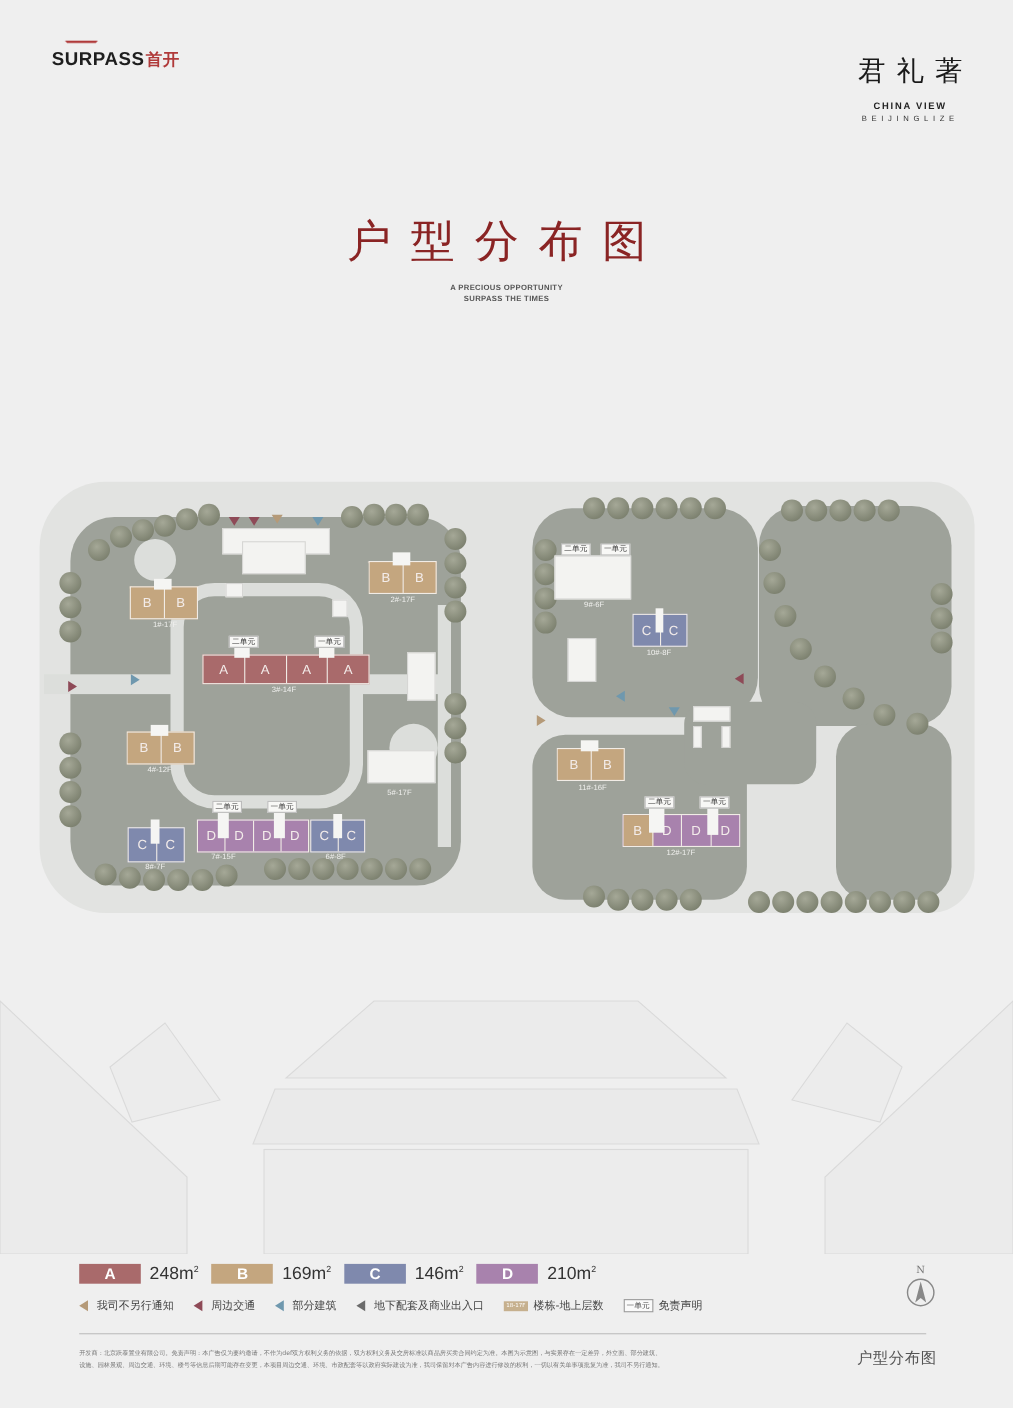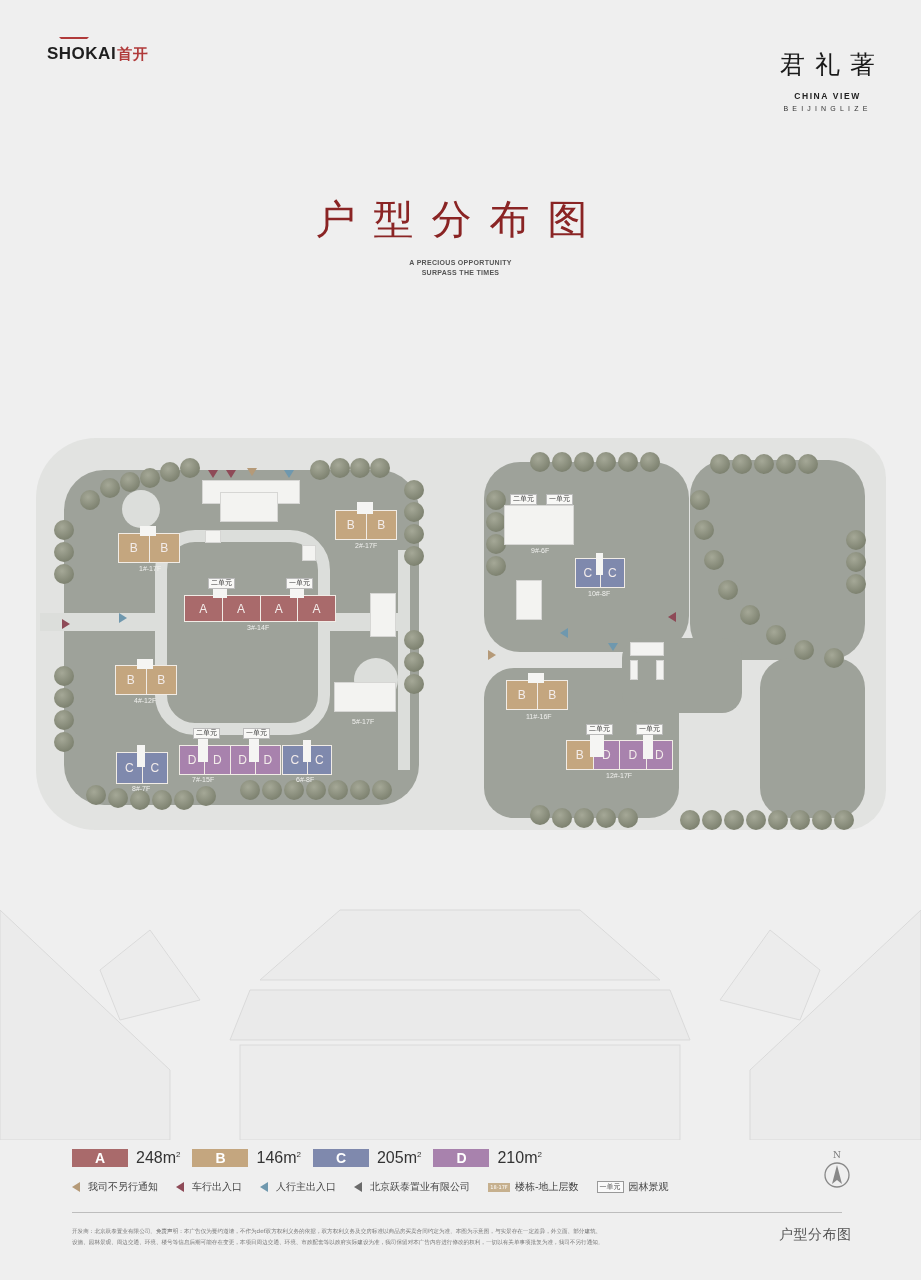--- a/index.html
+++ b/index.html
@@ -46,21 +46,21 @@
   .compass{left:818px;top:1150px;width:38px;height:46px;}
   .hr{left:72px;top:1212px;width:770px;height:1px;background:#bdbdbd;}
   .disclaimer{left:72px;top:1226px;width:640px;font-size:5.6px;line-height:11px;color:#777;}
   .footer-title{left:779px;top:1226px;font-size:14px;color:#555;letter-spacing:0.5px;}
 </style>
 </head>
 <body>
 
 <div class="abs logo">
   <span class="roof"></span>
-  <span>SHOKAI</span><span class="cn">首开</span>
+  <span>SURPASS</span><span class="cn">首开</span>
 </div>
 
 <div class="abs brand">
   <div class="cn">君礼著</div>
   <div class="en1">CHINA VIEW</div>
   <div class="en2">BEIJINGLIZE</div>
 </div>
 
 <div class="abs title">户型分布图</div>
 <div class="abs subtitle">
@@ -289,51 +289,51 @@
     <path d="M921 40 L750 200 L750 270 L921 270 Z" fill="#e8e8e8"></path>
     <path d="M100 100 L150 60 L200 130 L120 150 Z" fill="#ebebeb"></path>
     <path d="M820 100 L770 60 L720 130 L800 150 Z" fill="#ebebeb"></path>
   </g>
 </svg>
 
 <div class="abs legend-row">
   <div class="swatch" style="background:#a96a6b;">A</div>
   <div class="area"><span>248m</span><sup>2</sup></div>
   <div class="swatch" style="background:#c4a67f;">B</div>
+  <div class="area"><span>169m</span><sup>2</sup></div>
+  <div class="swatch" style="background:#7f89ad;">C</div>
   <div class="area"><span>146m</span><sup>2</sup></div>
-  <div class="swatch" style="background:#7f89ad;">C</div>
-  <div class="area"><span>205m</span><sup>2</sup></div>
   <div class="swatch" style="background:#a882ad;">D</div>
   <div class="area"><span>210m</span><sup>2</sup></div>
 </div>
 
 <div class="abs legend2">
   <div class="it">
     <span class="tri tri-left" style="border-right-color:#b59a78;"></span>
     <span>我司不另行通知</span>
   </div>
   <div class="it">
     <span class="tri tri-left" style="border-right-color:#8e4a57;"></span>
-    <span>车行出入口</span>
+    <span>周边交通</span>
   </div>
   <div class="it">
     <span class="tri tri-left" style="border-right-color:#6f98ae;"></span>
-    <span>人行主出入口</span>
+    <span>部分建筑</span>
   </div>
   <div class="it">
     <span class="tri tri-left" style="border-right-color:#6b6b6b;"></span>
-    <span>北京跃泰置业有限公司</span>
+    <span>地下配套及商业出入口</span>
   </div>
   <div class="it">
     <span class="floor-sw">18-17F</span>
     <span>楼栋-地上层数</span>
   </div>
   <div class="it">
     <span class="unit-sw">一单元</span>
-    <span>园林景观</span>
+    <span>免责声明</span>
   </div>
 </div>
 
 <div class="abs compass">
   <div style="text-align:center;font-size:9px;color:#777;font-family:'DejaVu Serif',serif;">N</div>
   <svg width="38" height="30" viewBox="0 0 38 30">
     <circle cx="19" cy="15" r="12" fill="none" stroke="#888" stroke-width="1.3"></circle>
     <path d="M19 5 L24 24 L19 20 L14 24 Z" fill="#888"></path>
   </svg>
 </div>

